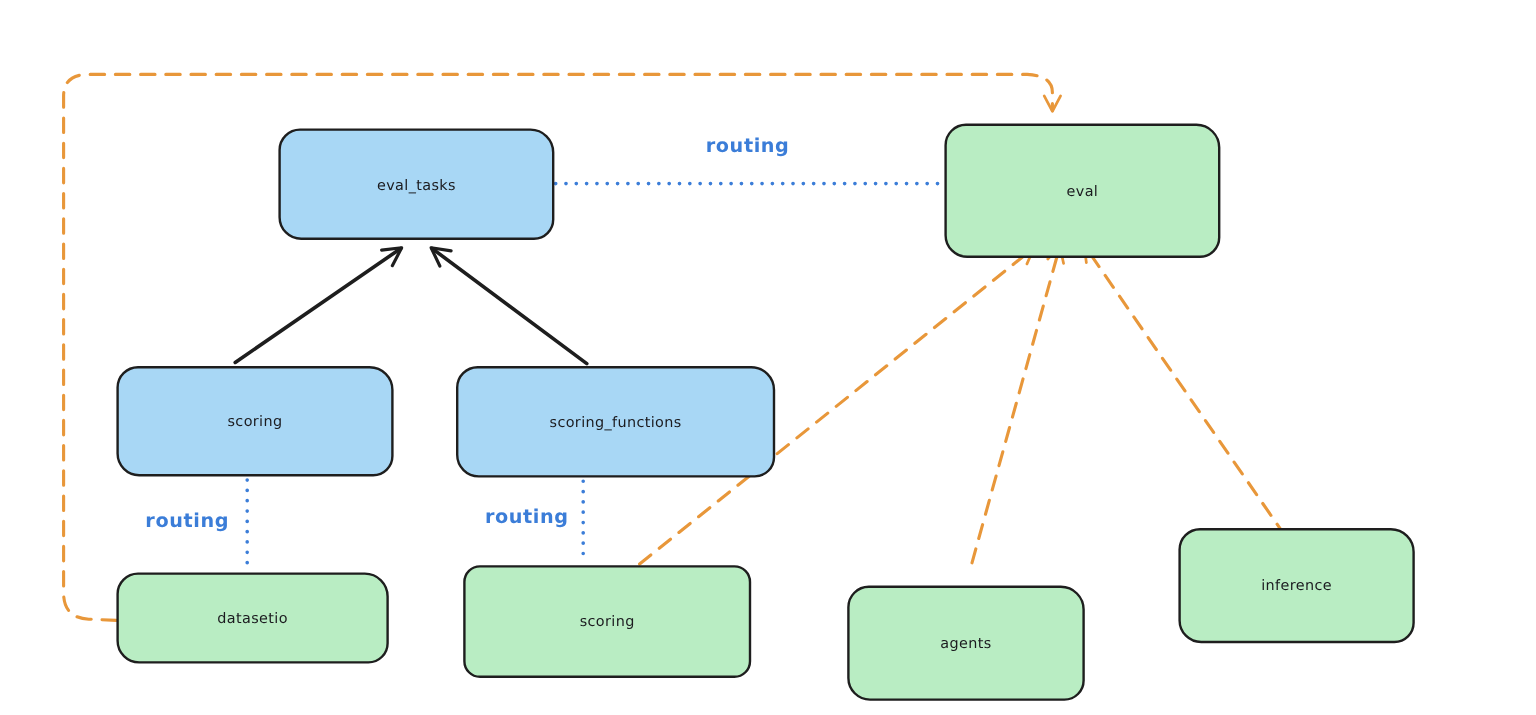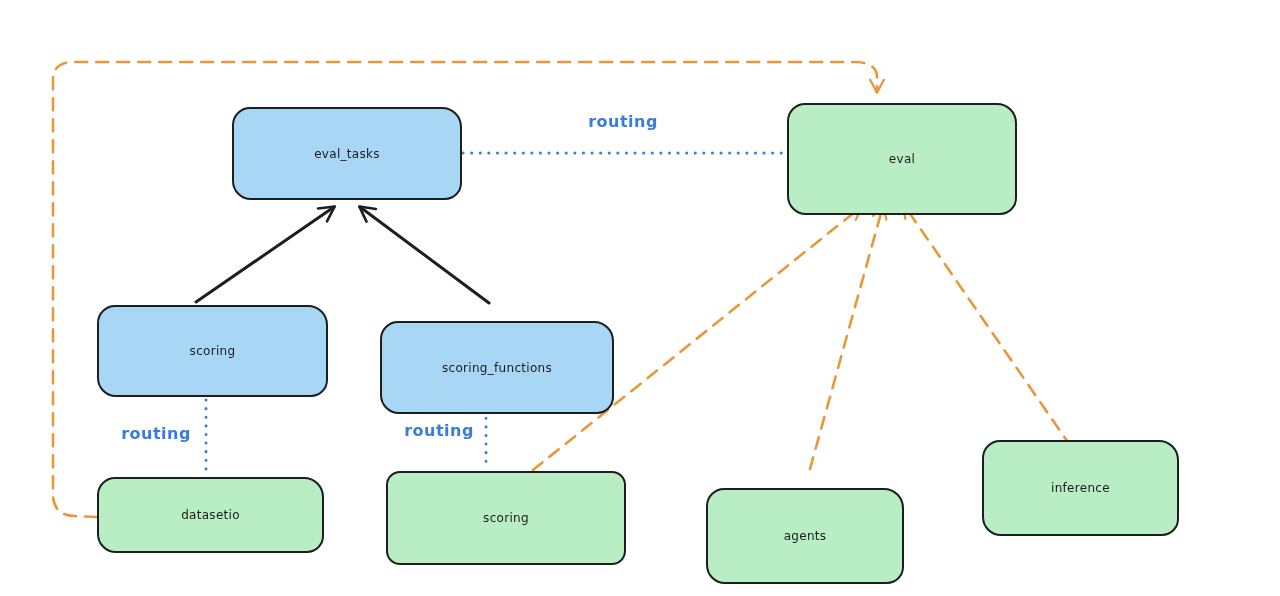--- a/index.html
+++ b/index.html
@@ -64,21 +64,21 @@
     <path d="M 486 401 L 486 468" fill="none" stroke="#3b7dd8" stroke-width="3" stroke-linecap="round" stroke-dasharray="0.1 8.5"></path>
 
     <path d="M 97 517 L 74 516 Q 53 515 53 494 L 53 80 Q 53 62 74 62 L 856 62 Q 877 63 877 77 L 877 92" fill="none" stroke="#e8973a" stroke-width="2.6" stroke-linecap="round" stroke-dasharray="12 9" marker-end="url(#arrowOrange)"></path>
     <path d="M 533 470 L 861 207" fill="none" stroke="#e8973a" stroke-width="2.6" stroke-linecap="round" stroke-dasharray="12 9" marker-end="url(#arrowOrange)"></path>
     <path d="M 810 469 L 883 206" fill="none" stroke="#e8973a" stroke-width="2.6" stroke-linecap="round" stroke-dasharray="12 9" marker-end="url(#arrowOrange)"></path>
     <path d="M 1083 464 L 904 205" fill="none" stroke="#e8973a" stroke-width="2.6" stroke-linecap="round" stroke-dasharray="12 9" marker-end="url(#arrowOrange)"></path>
   </svg>
 
   <div class="node blue" style="left:232px; top:107px; width:230px; height:93px;">eval_tasks</div>
   <div class="node blue" style="left:97px; top:305px; width:231px; height:92px;">scoring</div>
-  <div class="node blue" style="left:380px; top:305px; width:234px; height:93px;margin-top:16px;">scoring_functions</div>
+  <div class="node blue" style="left:380px; top:305px; width:266px; height:93px;">scoring_functions</div>
 
   <div class="node green" style="left:787px; top:103px; width:230px; height:112px;">eval</div>
   <div class="node green" style="left:97px; top:477px; width:227px; height:76px;">datasetio</div>
   <div class="node green" style="left:386px; top:471px; width:240px; height:94px;border-radius:14px;">scoring</div>
   <div class="node green" style="left:706px; top:488px; width:198px; height:96px;">agents</div>
   <div class="node green" style="left:982px; top:440px; width:197px; height:96px;">inference</div>
 
   <div class="edge-label" style="left:573px; top:112px; width:100px;">routing</div>
   <div class="edge-label" style="left:116px; top:424px; width:80px;">routing</div>
   <div class="edge-label" style="left:399px; top:421px; width:80px;">routing</div>

